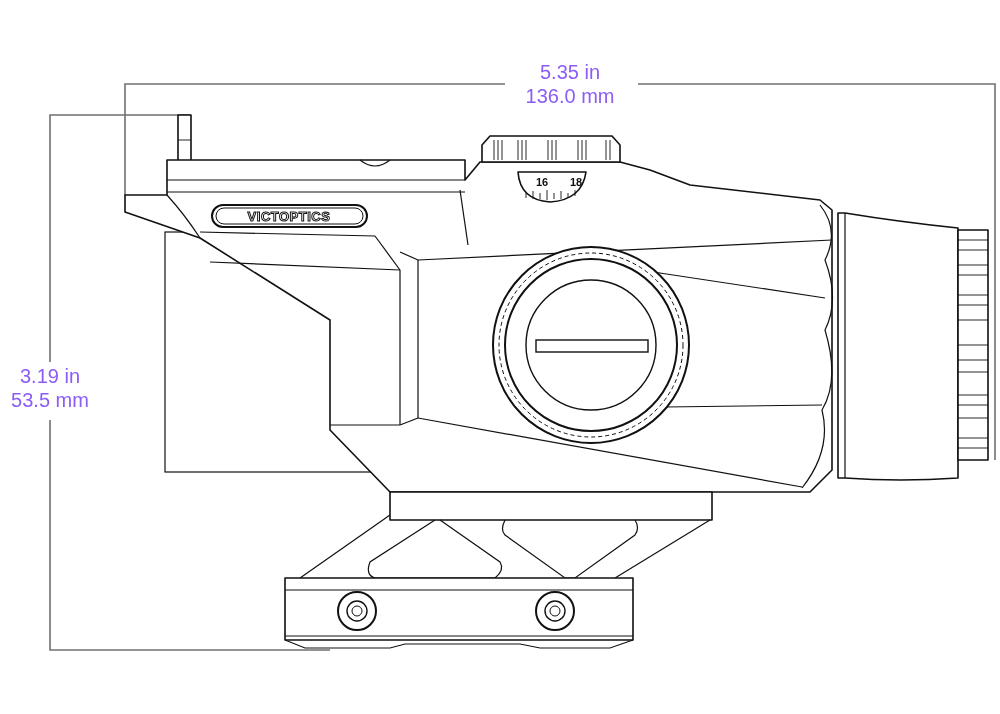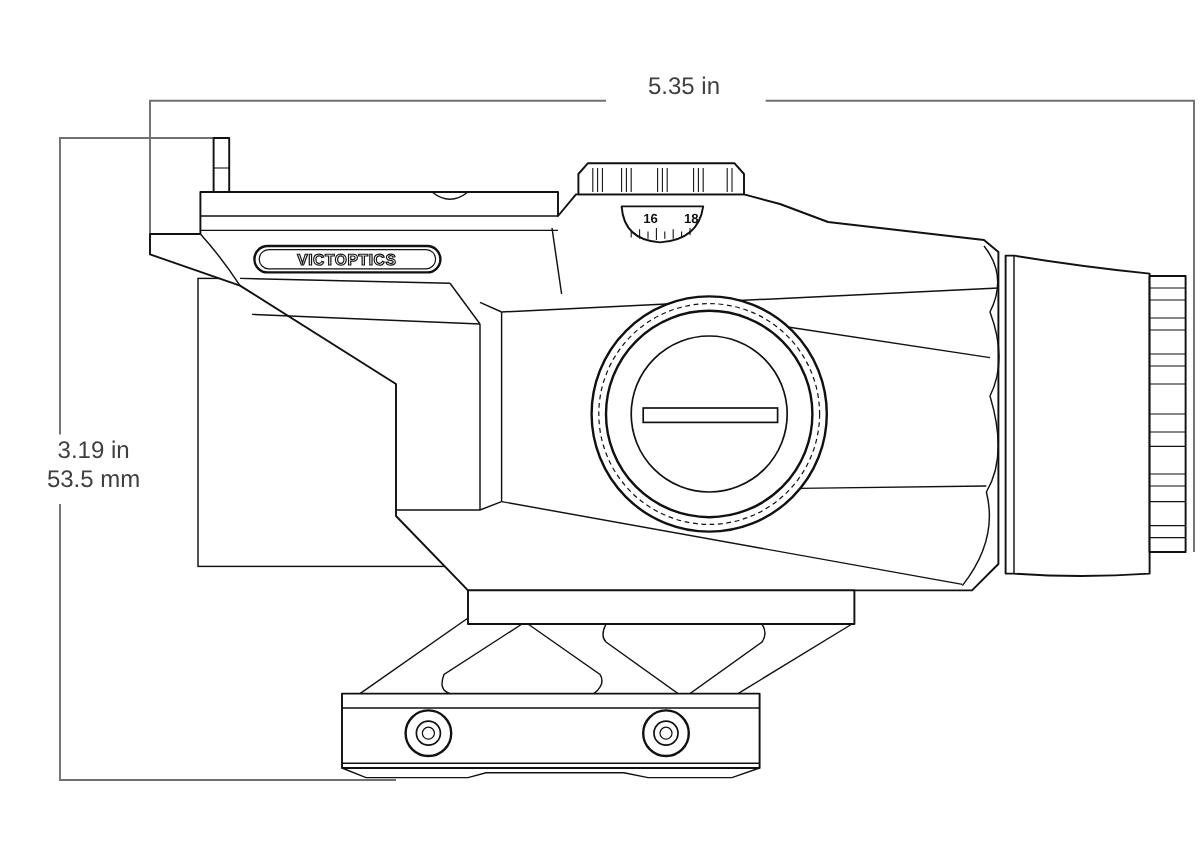--- a/index.html
+++ b/index.html
@@ -1,19 +1,19 @@
 <!DOCTYPE html>
 <html><head>
 <meta charset="utf-8">
 <style>
   html, body { margin: 0; padding: 0; background: #ffffff; }
   body { width: 1000px; height: 714px; position: relative; overflow: hidden; font-family: "Liberation Sans", sans-serif; }
-  .dim-label { position: absolute; color: #404040; font-size: 20px; line-height: 24px; text-align: center; background: #ffffff; }
+  .dim-label { position: absolute; color: #8b5cf6; font-size: 20px; line-height: 24px; text-align: center; background: #ffffff; }
   #width-label { left: 505px; top: 60px; width: 130px; }
-  #height-label { left: 0px; top: 364px; width: 100px; padding-left: 28px; }
+  #height-label { left: 0px; top: 364px; width: 100px; }
   svg { position: absolute; left: 0; top: 0; }
   .dim { stroke: #707070; stroke-width: 1.6; fill: none; }
   .ln { stroke: #111; stroke-width: 1.6; fill: #fff; stroke-linejoin: round; }
   .ln2 { stroke: #111; stroke-width: 1.2; fill: none; }
   .thin { stroke: #111; stroke-width: 0.9; fill: none; }
   .dial-text { font-family: "Liberation Sans", sans-serif; font-weight: bold; font-size: 11px; fill: #111; }
   .logo-text { font-family: "Liberation Sans", sans-serif; font-weight: bold; font-size: 13px; letter-spacing: 0.5px; fill: #fff; stroke: #111; stroke-width: 1; }
 </style>
 </head>
 <body>
@@ -151,17 +151,18 @@
   </g>
   <g>
     <circle cx="555" cy="611" r="19" fill="#fff" stroke="#111" stroke-width="2"></circle>
     <circle cx="555" cy="611" r="10" fill="#fff" stroke="#111" stroke-width="1.4"></circle>
     <circle cx="555" cy="611" r="5" fill="#fff" stroke="#111" stroke-width="1"></circle>
   </g>
 </svg>
 
 <div id="width-label" class="dim-label">
   <div>5.35 in</div>
+  <div>136.0 mm</div>
 </div>
 <div id="height-label" class="dim-label">
   <div>3.19 in</div>
   <div>53.5 mm</div>
 </div>
 
 </body></html>

